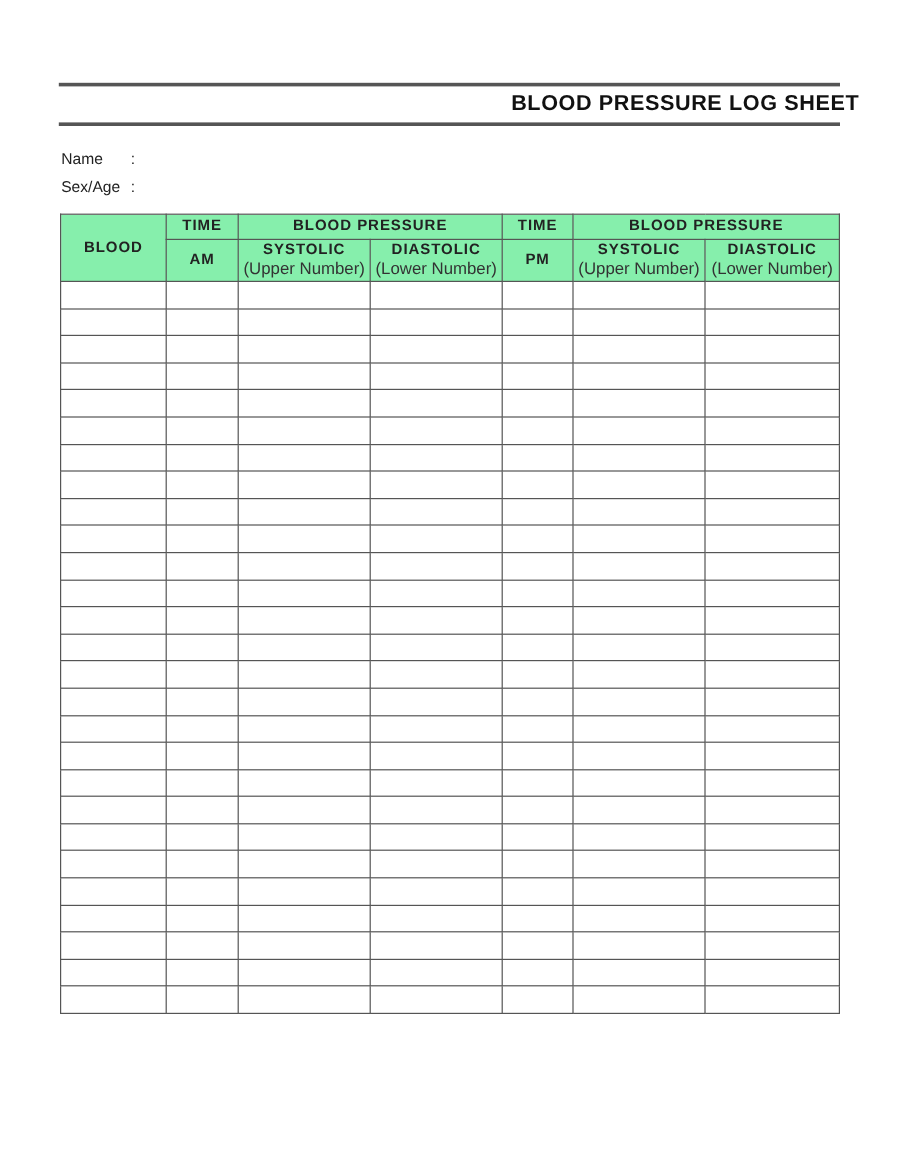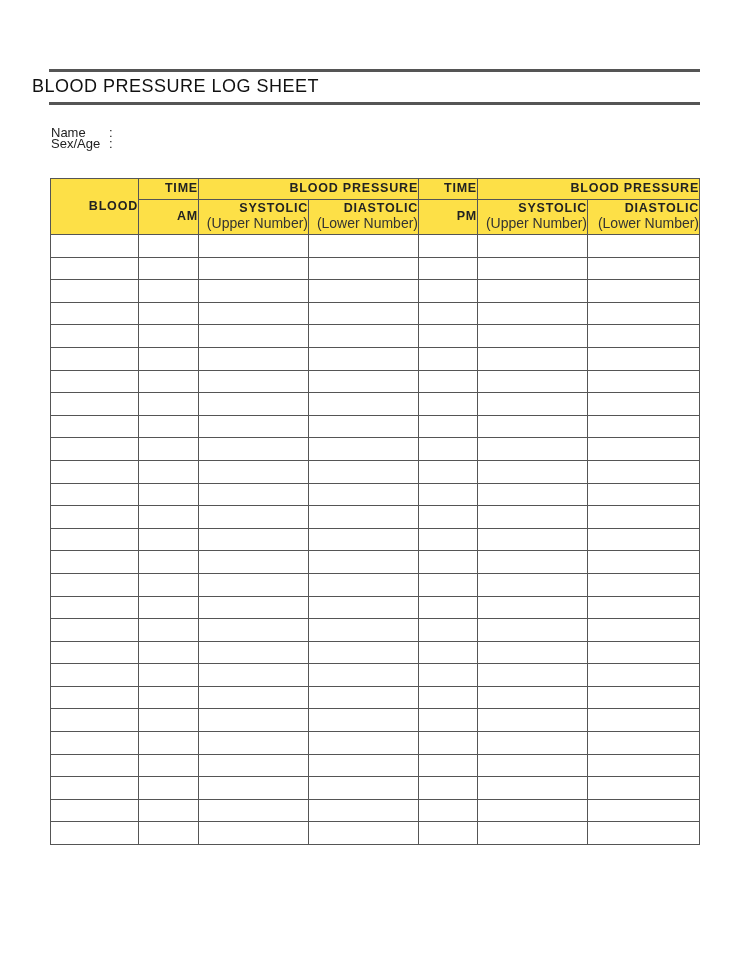--- a/index.html
+++ b/index.html
@@ -1,38 +1,38 @@
 <!DOCTYPE html>
 <html><head>
 <meta charset="utf-8">
 <style>
   html, body { margin:0; padding:0; background:#ffffff; }
   body { width:749px; height:970px; position:relative; font-family:"Liberation Sans", sans-serif; color:#1a1a1a; }
   .rule { position:absolute; left:49px; width:651px; height:3px; background:#555; }
-  .title { position:absolute; left:32px; width:651px; top:76px; text-align:left; font-size:18px; font-weight:normal; letter-spacing:0.5px; color:#111; }
+  .title { position:absolute; left:65px; width:651px; top:76px; text-align:right; font-size:18px; font-weight:bold; letter-spacing:0.5px; color:#111; }
   .field { position:absolute; left:51px; font-size:13px; color:#222;text-align:right; }
   .field .colon { position:absolute; left:58px; }
   table.log { position:absolute; left:50px; top:178px; width:649px; border-collapse:collapse; table-layout:fixed; }
   table.log th, table.log td { border:1px solid #555; padding:0; }
-  table.log th { background:#fde047; font-weight:bold; font-size:12.5px; letter-spacing:0.8px; color:#222; text-align:right; line-height:1.1;margin-left:24px; }
+  table.log th { background:#86efac; font-weight:bold; font-size:12.5px; letter-spacing:0.8px; color:#222; text-align:center; line-height:1.1;margin-left:24px; }
   table.log th .sub { display:block; font-weight:normal; font-size:14px; letter-spacing:0; color:#333; }
   table.log td { height:21.6px; }
 </style>
 </head>
 <body>
 
 <div class="rule" style="top:69px;"></div>
 <div class="title">BLOOD PRESSURE LOG SHEET</div>
 <div class="rule" style="top:102px;"></div>
 
 <div class="field" style="top:125px;">
   <span>Name</span>
   <span class="colon">:</span>
 </div>
-<div class="field" style="top:136px;">
+<div class="field" style="top:148px;">
   <span>Sex/Age</span>
   <span class="colon">:</span>
 </div>
 
 <table class="log">
   <colgroup>
     <col style="width:88px">
       <col style="width:60px">
       <col style="width:110px">
       <col style="width:110px">

